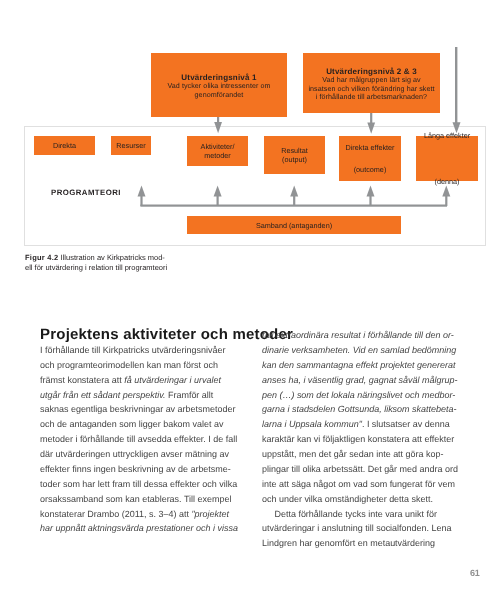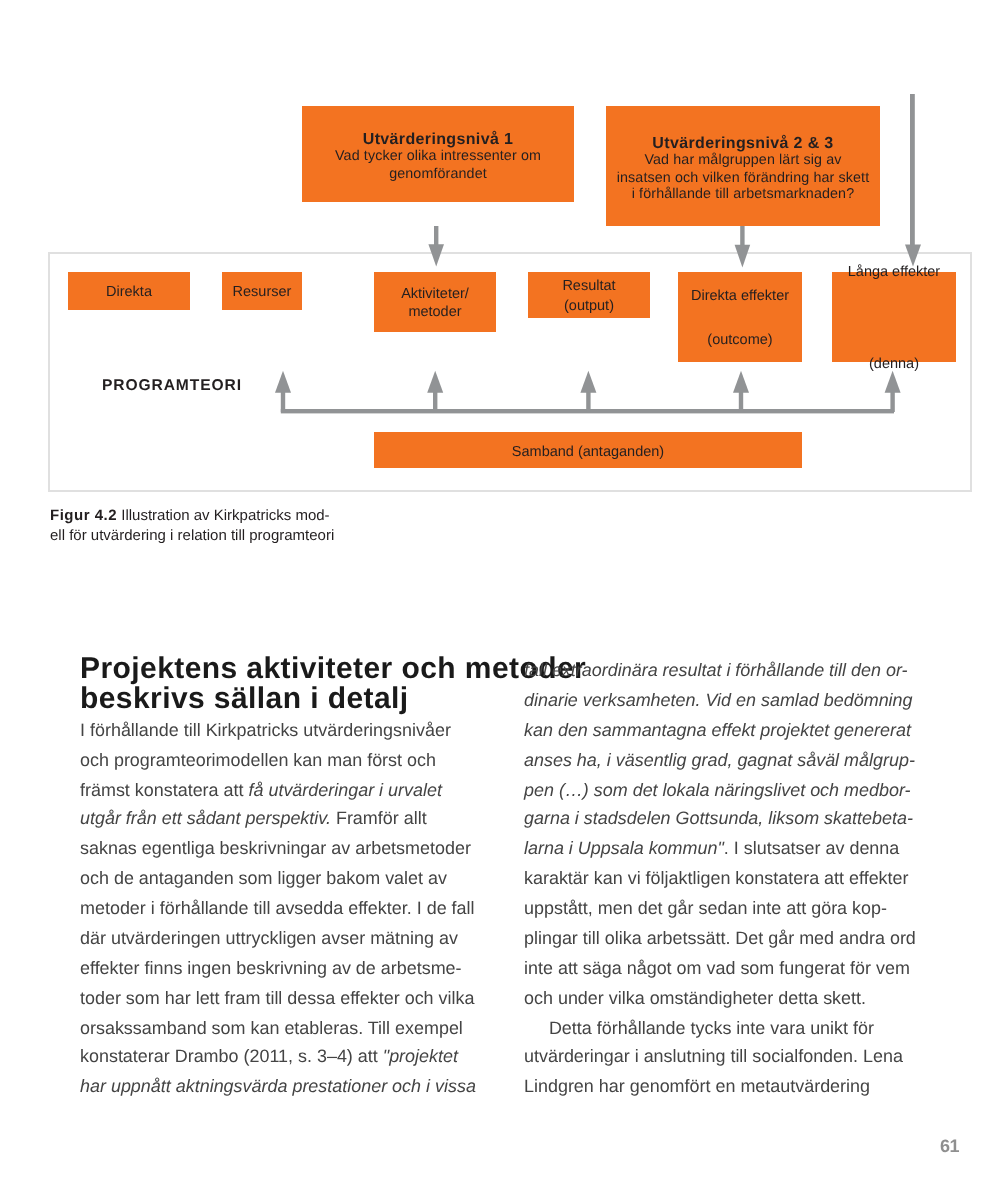--- a/index.html
+++ b/index.html
@@ -69,21 +69,21 @@
           <rect x="293.1" y="195" width="2.2" height="11"></rect>
           <path d="M 294.2 185.4 L 290.2 196.4 L 298.2 196.4 Z"></path>
           <rect x="369.4" y="195" width="2.2" height="11"></rect>
           <path d="M 370.5 185.4 L 366.5 196.4 L 374.5 196.4 Z"></path>
           <rect x="445.2" y="195" width="2.2" height="11"></rect>
           <path d="M 446.3 185.4 L 442.3 196.4 L 450.3 196.4 Z"></path>
         </g>
       </g>
     </svg>
 
-    <div class="obox topbox" style="left:151px;top:53px;width:136px;height:48px;">
+    <div class="obox topbox" style="left:151px;top:53px;width:136px;height:64px;">
       <div class="t">Utvärderingsnivå 1</div>
       <div class="s">
         <div>Vad tycker olika intressenter om</div>
         <div>genomförandet</div>
       </div>
     </div>
 
     <div class="obox topbox" style="left:303px;top:53px;width:137px;height:60px;">
       <div class="t">Utvärderingsnivå 2 &amp; 3</div>
       <div class="s">
@@ -96,21 +96,21 @@
     <div class="obox rowbox" style="left:34px;top:136px;width:61px;height:19px;">
       <div>Direkta</div>
     </div>
     <div class="obox rowbox" style="left:111px;top:136px;width:40px;height:19px;">
       <div>Resurser</div>
     </div>
     <div class="obox rowbox" style="left:187px;top:136px;width:61px;height:30px;">
       <div>Aktiviteter/</div>
       <div>metoder</div>
     </div>
-    <div class="obox rowbox" style="left:264px;top:136px;width:61px;height:23px;">
+    <div class="obox rowbox" style="left:264px;top:136px;width:61px;height:38px;">
       <div>Resultat</div>
       <div>(output)</div>
     </div>
     <div class="obox rowbox" style="left:339px;top:136px;width:62px;height:45px;gap:12px;">
       <div>Direkta effekter</div>
       <div>(outcome)</div>
     </div>
     <div class="obox rowbox" style="left:416px;top:136px;width:62px;height:45px;gap:36px;">
       <div>Långa effekter</div>
       <div>(denna)</div>
@@ -124,21 +124,20 @@
 
     <div class="caption">
       <div class="cl"><b>Figur 4.2</b> <span>Illustration av Kirkpatricks mod-</span></div>
       <div class="cl">ell för utvärdering i relation till programteori</div>
     </div>
   </div>
 
   <div class="col" style="left:40px;top:328px;width:198px;">
     <div class="subhead">
       <div class="ln">Projektens aktiviteter och metoder</div>
-      <div class="ln">beskrivs sällan i detalj</div>
     </div>
     <div class="para">
         <div class="ln"><span>I förhållande till Kirkpatricks utvärderingsnivåer</span></div>
         <div class="ln"><span>och programteorimodellen kan man först och</span></div>
         <div class="ln"><span>främst konstatera att </span><span class="ital">få utvärderingar i urvalet</span></div>
         <div class="ln"><span class="ital">utgår från ett sådant perspektiv.</span><span> Framför allt</span></div>
         <div class="ln"><span>saknas egentliga beskrivningar av arbetsmetoder</span></div>
         <div class="ln"><span>och de antaganden som ligger bakom valet av</span></div>
         <div class="ln"><span>metoder i förhållande till avsedda effekter. I de fall</span></div>
         <div class="ln"><span>där utvärderingen uttryckligen avser mätning av</span></div>

